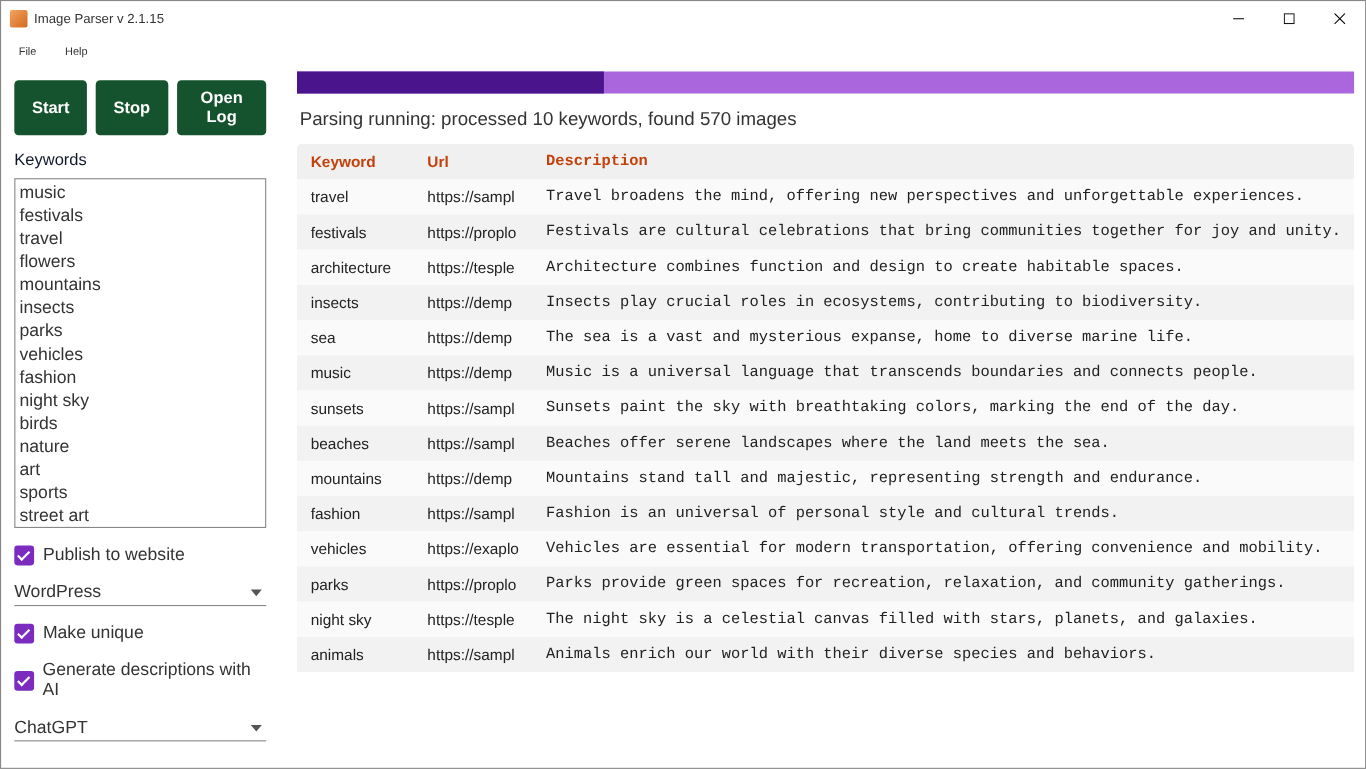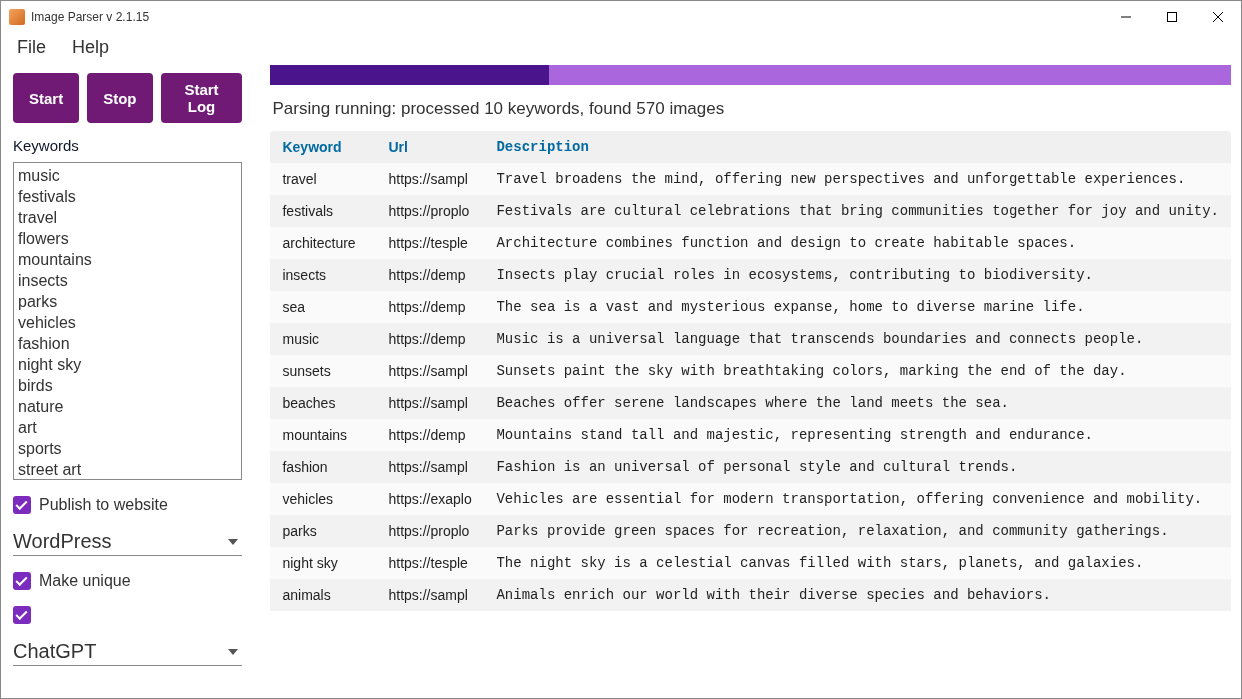--- a/index.html
+++ b/index.html
@@ -3,40 +3,40 @@
 <meta charset="utf-8">
 <style>
 * { box-sizing: border-box; margin: 0; padding: 0; }
 body { font-family: "Segoe UI", Arial, sans-serif; font-size: 14px; color: #333; background: #fff; width: 1242px; height: 699px; overflow: hidden; border: 1px solid #888; }
 .titlebar { height: 32px; display: flex; align-items: center; padding-left: 8px; }
 .titlebar .icon { width: 16px; height: 16px; margin-right: 6px; background: linear-gradient(135deg, #f4a460, #d2691e); border-radius: 2px; }
 .titlebar .title { font-size: 12px; flex: 1; }
 .winbtns { display: flex; height: 100%; }
 .winbtn { width: 46px; display: flex; align-items: center; justify-content: center; }
 .winbtn svg { stroke: #000; stroke-width: 1; fill: none; }
-.menubar { height: 28px; display: flex; align-items: center; padding-left: 16px; gap: 26px; font-size: 18px; }
+.menubar { height: 28px; display: flex; align-items: center; padding-left: 16px; gap: 26px; font-size: 10px; }
 .menubar span { cursor: default; }
 .content { display: flex; height: calc(100% - 60px); }
 .leftpane { width: 412px; padding: 12px 12px 0 12px; display: flex; flex-direction: column; gap: 6px; }
 .btnrow { display: flex; gap: 8px; margin-bottom: 8px; }
-.pbtn { background: #701a75; color: #fff; border: none; border-radius: 4px; padding: 8px 16px; font-size: 15px; font-weight: 600; cursor: pointer; }
+.pbtn { background: #14532d; color: #fff; border: none; border-radius: 4px; padding: 8px 16px; font-size: 15px; font-weight: 600; cursor: pointer; }
 .label { font-size: 15px; color: #0f172a; margin-bottom: 2px; }
 .kwbox { border: 1px solid #888; height: 318px; overflow-y: scroll; padding: 2px 4px; font-size: 16px; line-height: 21px; white-space: pre; }
 .chkrow { display: flex; align-items: center; gap: 8px; font-size: 16px; margin-top: 10px; }
 .chk { width: 18px; height: 18px; background: #7b2cbf; border-radius: 3px; position: relative; }
 .chk::after { content: ""; position: absolute; left: 3px; top: 5px; width: 9px; height: 4px; border-left: 2px solid #fff; border-bottom: 2px solid #fff; transform: rotate(-45deg); }
-.selrow { display: flex; align-items: center; justify-content: space-between; border-bottom: 1px solid #888; font-size: 20px; padding: 4px 0 2px 0; margin-top: 6px; }
+.selrow { display: flex; align-items: center; justify-content: space-between; border-bottom: 1px solid #888; font-size: 16px; padding: 4px 0 2px 0; margin-top: 6px; }
 .caret { width: 0; height: 0; border-left: 5px solid transparent; border-right: 5px solid transparent; border-top: 6px solid #555; margin-right: 4px; }
 .rightpane { flex: 1; padding: 0 10px 0 16px; display: flex; flex-direction: column; }
 .progress { height: 20px; background: #aa66dd; margin-top: 4px; }
 .progfill { height: 100%; width: 29%; background: #4a148c; }
 .status { font-size: 17px; margin: 14px 0 12px 2px; }
 .table { flex: 1; overflow: hidden; }
 .thead, .trow { display: flex; padding: 8px 12px; font-size: 14px; }
-.thead { background: #f0f0f0; color: #0369a1; font-weight: 600; border-radius: 4px 4px 0 0; }
+.thead { background: #f0f0f0; color: #c2410c; font-weight: 600; border-radius: 4px 4px 0 0; }
 .trow:nth-child(even) { background: #f2f2f2; }
 .trow:nth-child(odd) { background: #fafafa; }
 .c1 { width: 106px; flex-shrink: 0; }
 .c2 { width: 108px; flex-shrink: 0; overflow: hidden; white-space: nowrap; }
 .c3 { flex: 1; overflow: hidden; white-space: nowrap; font-family: Liberation Mono, monospace; }
 .trow .c3, .trow .c1, .trow .c2 { color: #222; }
 </style>
 </head>
 <body>
 
@@ -66,21 +66,21 @@
 <div class="menubar">
   <span>File</span>
   <span>Help</span>
 </div>
 
 <div class="content">
   <div class="leftpane">
     <div class="btnrow">
       <button class="pbtn">Start</button>
       <button class="pbtn">Stop</button>
-      <button class="pbtn">Start Log</button>
+      <button class="pbtn">Open Log</button>
     </div>
     <div class="label">Keywords</div>
     <div class="kwbox">music
 festivals
 travel
 flowers
 mountains
 insects
 parks
 vehicles
@@ -101,20 +101,21 @@
       <div class="caret"></div>
     </div>
 
     <div class="chkrow">
       <div class="chk"></div>
       <span>Make unique</span>
     </div>
 
     <div class="chkrow">
       <div class="chk"></div>
+      <span>Generate descriptions with AI</span>
     </div>
     <div class="selrow">
       <span>ChatGPT</span>
       <div class="caret"></div>
     </div>
   </div>
 
   <div class="rightpane">
     <div class="progress">
       <div class="progfill" style="width: 29%;"></div>

